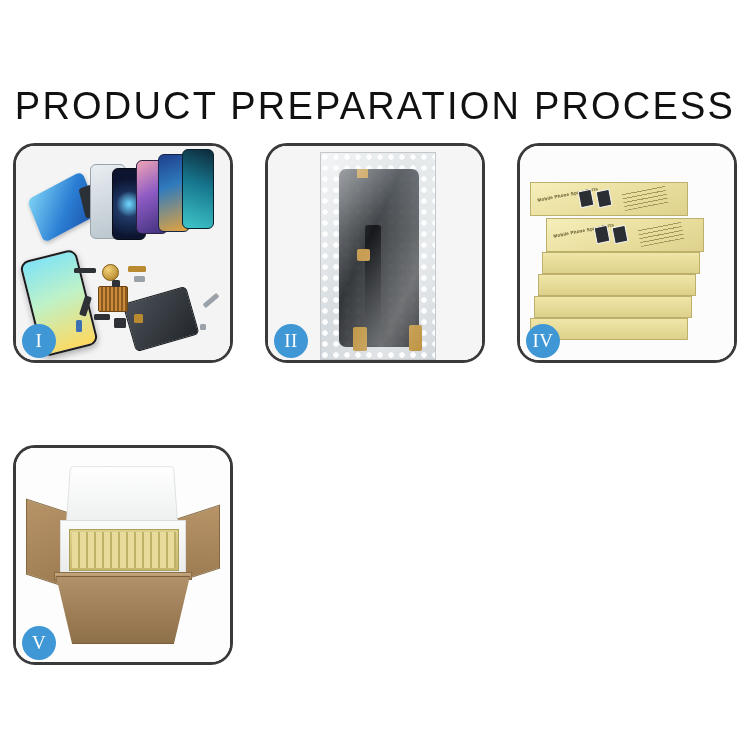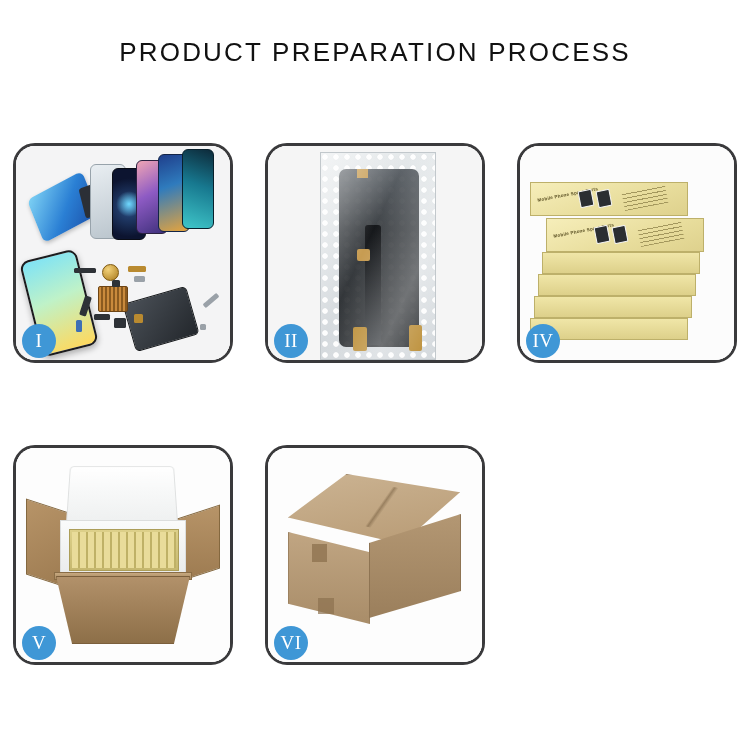--- a/index.html
+++ b/index.html
@@ -9,26 +9,27 @@
     background: #ffffff;
     font-family: "Liberation Sans", sans-serif;
     overflow: hidden;
     position: relative;
   }
 
   
   .header { padding-top: 38px; text-align: center; }
 
   .main-title {
-    font-size: 26px;
+    font-size: 38px;
     font-weight: 400;
     letter-spacing: 2.2px;
     color: #111111;
     line-height: 1.1;
     white-space: nowrap;
+    margin-top: 48px;
   }
 
   .sub-title {
     margin-top: 12px;
     font-size: 14.2px;
     font-weight: 400;
     color: #1a1a1a;
     letter-spacing: 0.15px;
     white-space: nowrap;
   }
@@ -433,27 +434,14 @@
             <div class="slots"></div>
           </div>
         </div>
         <div class="c5-rim"></div>
         <div class="c5-body"></div>
       </div>
     </div>
     <div class="badge">V</div>
   </div>
 
-  <div class="card">
-    <div class="card-clip">
-      <div class="p6">
-        <div class="c6-top"></div>
-        <div class="c6-seam"></div>
-        <div class="c6-left"></div>
-        <div class="c6-right"></div>
-        <div class="c6-tapeA"></div>
-        <div class="c6-tapeB"></div>
-      </div>
-    </div>
-    <div class="badge">VI</div>
-  </div>
 
 </div>
 
 </body></html>

